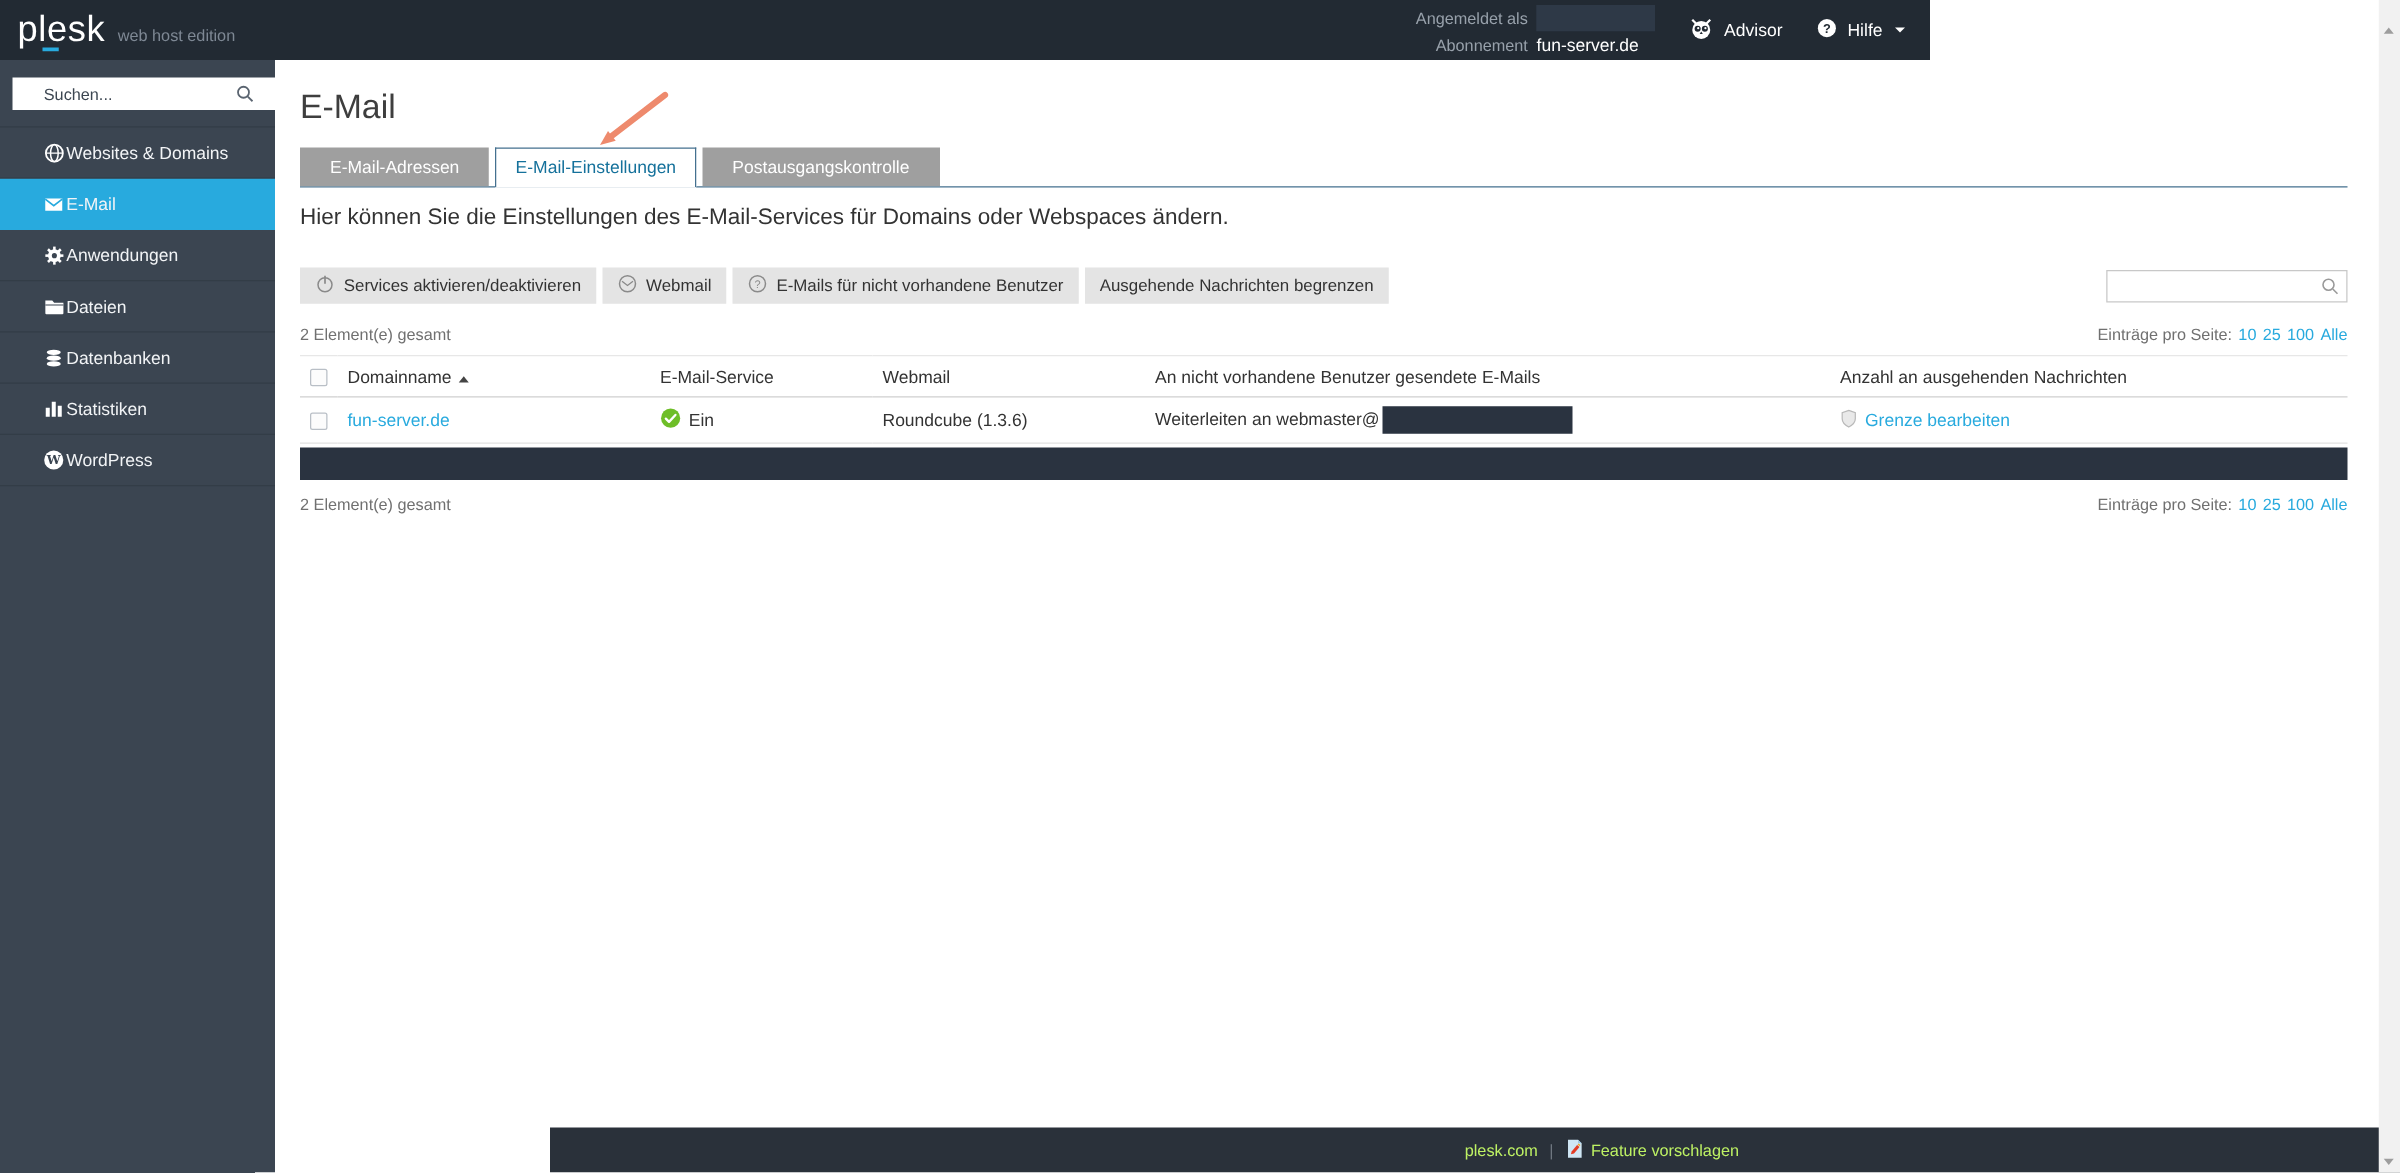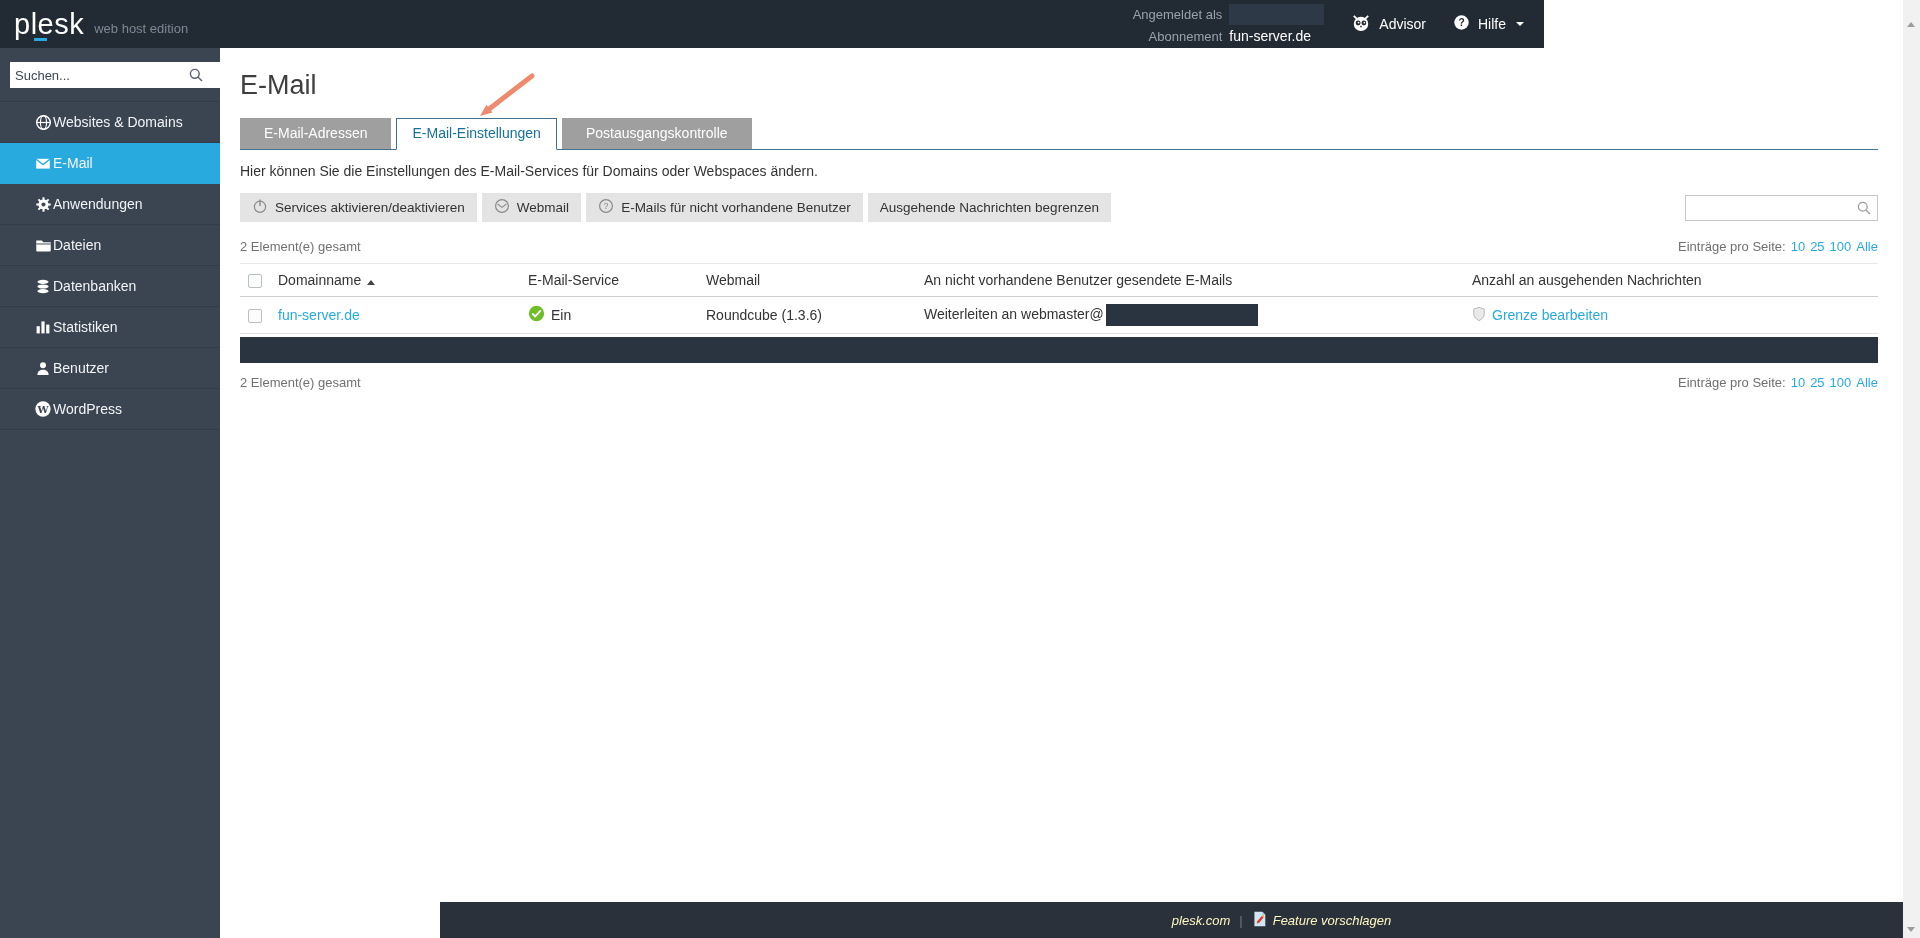--- a/index.html
+++ b/index.html
@@ -31,42 +31,42 @@
 
   
   .scrollbar{position:absolute; right:0; top:0; width:17px; height:938px; background:#f1f1f1;}
   .sb-arrow{position:absolute; left:4px; width:0; height:0; border-left:4px solid transparent; border-right:4px solid transparent; cursor:pointer;}
   .sb-arrow.up{top:22px; border-bottom:5px solid #9d9d9d;}
   .sb-arrow.down{bottom:6px; border-top:5px solid #9d9d9d;}
 
   
   .sidebar{position:absolute; left:0; top:48px; width:220px; height:890px; background:var(--sidebar-bg);}
   .search-wrap{margin:14px 10px 13px; position:relative;}
-  .search-wrap input{width:240px; height:26px; border:none; background:#fff; padding:4px 28px 4px 5px;
+  .search-wrap input{width:240px; height:26px; border:none; background:#fff; padding:4px 28px 4px 25px;
     font-size:13px; color:#3c4651; font-family:inherit;}
   .search-wrap input::placeholder{color:#3c4651; opacity:1;}
   .search-wrap .mag{position:absolute; right:6px; top:5px;}
   .nav{list-style:none; border-top:1px solid #333d47;}
   .nav-item{display:flex; align-items:center; height:41px; padding-left:33px;
     border-bottom:1px solid #333d47; color:#f2f4f6; font-size:14px; cursor:pointer;}
   .nav-item .nav-ico{width:20px; display:flex; justify-content:center;}
   .nav-item.active{background:var(--accent); border-bottom-color:var(--accent);}
 
   
   .main{position:absolute; left:220px; top:48px; width:1683px; height:890px; background:#fff;}
   .content{padding:22px 25px 0 20px; position:relative;}
   h1{font-size:27px; font-weight:400; color:#3e3e3e; margin:0 0 17px;}
 
   .tabs{display:flex; gap:5px; border-bottom:1px solid var(--tab-border); position:relative;}
   .tab{background:var(--inactive-tab-bg); color:#fff; padding:7px 24px 8px; font-size:14px; cursor:pointer; white-space:nowrap;}
   .tab.active{background:#fff; color:var(--active-tab-text); border:1px solid var(--tab-border);
     border-bottom:1px solid #fff; margin-bottom:-1px; padding:6px 15px 8px;}
   .arrow-annotation{position:absolute; left:230px; top:18px; pointer-events:none; z-index:5;}
 
-  .description{margin:13px 0 14px; font-size:14px; color:#333;}
+  .description{margin:13px 0 30px; font-size:18px; color:#333;}
 
   .toolbar{display:flex; align-items:center; gap:5px;}
   .tb-btn{display:inline-flex; align-items:center; gap:7px; background:#e4e4e4; border:none;
     padding:5px 12px; min-height:27px; font-size:13.5px; color:#333; font-family:inherit; cursor:pointer; white-space:nowrap;}
   .toolbar-search{margin-left:auto; position:relative;}
   .toolbar-search input{width:193px; height:26px; border:1px solid #c8c8c8; padding:3px 28px 3px 8px;
     font-size:13px; font-family:inherit; color:#333;}
   .toolbar-search .mag{position:absolute; right:6px; top:5px;}
 
   .list-meta{display:flex; justify-content:space-between; align-items:center; font-size:13px; color:#707070;}
@@ -82,21 +82,21 @@
     border-radius:2px; vertical-align:middle; cursor:pointer;}
   .sort-asc{display:inline-block; width:0; height:0; border-left:4px solid transparent;
     border-right:4px solid transparent; border-bottom:5px solid #444; margin-left:6px;}
   .cell-flex{display:flex; align-items:center; gap:6px;}
   .domain-link,.limit-link{color:var(--accent); text-decoration:none;}
   .redact-inline{display:inline-block; width:152px; height:22px; background:var(--redaction); vertical-align:middle; margin-left:2px;}
   .redacted-row{height:26px; background:var(--redaction); margin-top:3px;}
 
   .footer{position:absolute; left:220px; bottom:0; width:1683px; height:36px; background:var(--footer-bg);
     display:flex; align-items:center; justify-content:center; gap:9px; font-size:13px; color:#6f7780;}
-  .footer a{color:#fef9c3; text-decoration:none; display:flex; align-items:center; gap:6px;font-style:italic;}
+  .footer a{color:#bef264; text-decoration:none; display:flex; align-items:center; gap:6px;}
 </style>
 </head>
 <body>
 
 <div class="topbar">
   <div class="logo-wrap">
     <span class="logo-text">plesk</span>
     <span class="logo-underline"></span>
   </div>
   <span class="edition">web host edition</span>
@@ -196,29 +196,20 @@
       </li>
       <li class="nav-item">
         <span class="nav-ico">
           <svg width="16" height="16" viewBox="0 0 20 20" fill="#fff">
             <rect x="2" y="9" width="4" height="9"></rect>
             <rect x="8" y="3" width="4" height="15"></rect>
             <rect x="14" y="7" width="4" height="11"></rect>
           </svg>
         </span>
         <span>Statistiken</span>
-      </li>
-      <li class="nav-item">
-        <span class="nav-ico">
-          <svg width="16" height="17" viewBox="0 0 20 20" fill="#fff">
-            <circle cx="10" cy="6" r="3.7"></circle>
-            <path d="M3 18c0-4 3.1-6.4 7-6.4s7 2.4 7 6.4z"></path>
-          </svg>
-        </span>
-        <span>Benutzer</span>
       </li>
       <li class="nav-item">
         <span class="nav-ico">
           <svg width="18" height="18" viewBox="0 0 20 20">
             <circle cx="10" cy="10" r="8.5" fill="#fff"></circle>
             <text x="10" y="14" font-size="11" font-weight="bold" text-anchor="middle" fill="#3b4551" font-family="DejaVu Serif, serif">W</text>
           </svg>
         </span>
         <span>WordPress</span>
       </li>

